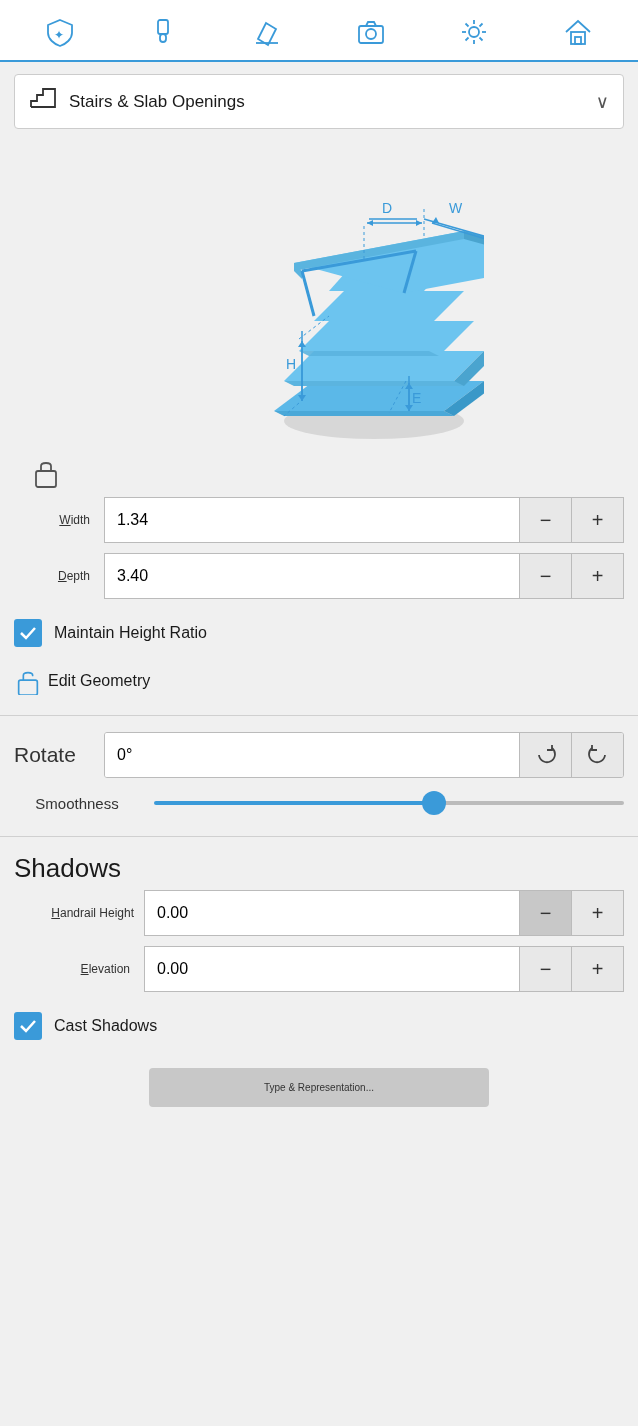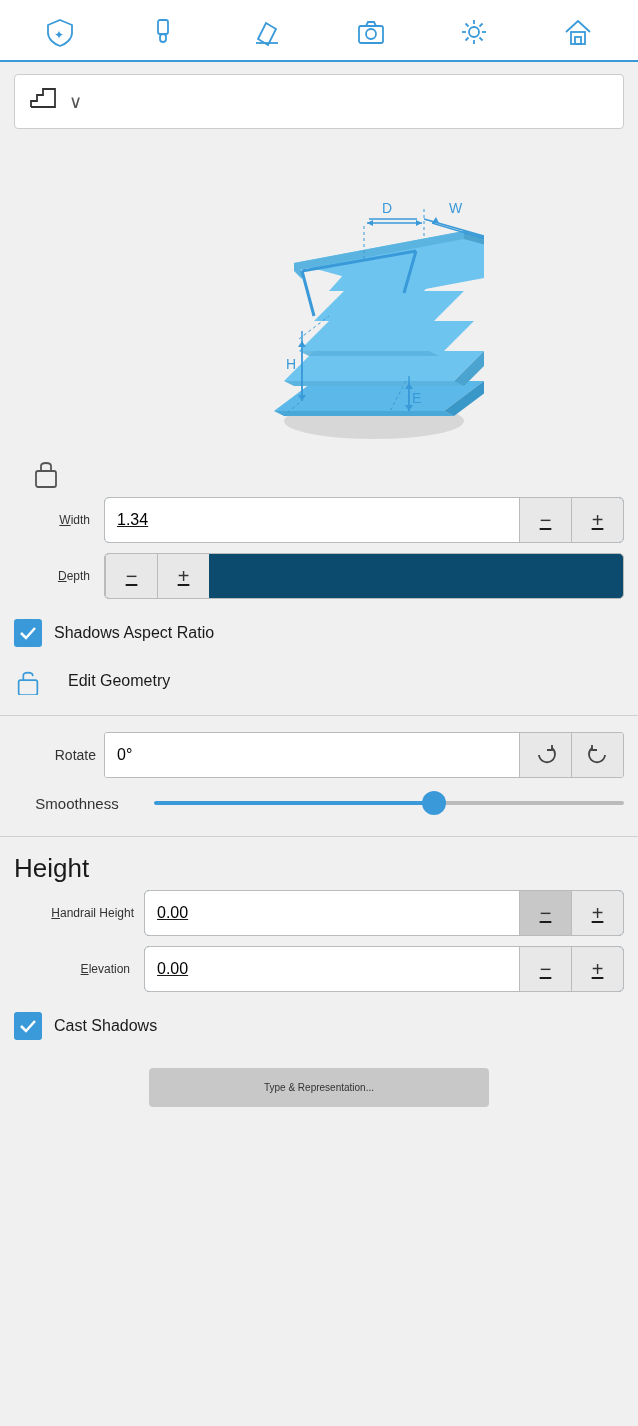--- a/index.html
+++ b/index.html
@@ -102,24 +102,23 @@
       text-align: right;
       padding-right: 14px;
       font-size: 12px;
       color: #333;
       flex-shrink: 0;
     }
     .field-input-group {
       display: flex;
       flex: 1;
       border: 1px solid #bbb;
-      border-radius: 5px;
+      border-radius: 0;
       overflow: hidden;
-      background: #0c4a6e;
-      text-decoration: underline;
+      background: #7f1d1d;
     }
     .field-input-group input {
       flex: 1;
       border: none;
       outline: none;
       padding: 10px 12px;
       font-size: 16px;
       background: #fff;
       min-width: 0;
     }
@@ -180,21 +179,21 @@
     }
     .checkbox-label {
       font-size: 16px;
     }
 
     
     .edit-geo-row {
       display: flex;
       align-items: center;
       padding: 10px 14px 14px;
-      gap: 26px;
+      gap: 6px;
       cursor: pointer;
     }
     .edit-geo-row svg {
       width: 28px;
       height: 28px;
       stroke: #3a9ad9;
       fill: none;
       stroke-width: 1.8;
     }
     .edit-geo-label {
@@ -203,23 +202,23 @@
     }
 
     
     .rotate-row {
       display: flex;
       align-items: center;
       margin-bottom: 10px;
     }
     .rotate-row .field-label {
       width: 90px;
-      text-align: right;
-      padding-right: 8px;
-      font-size: 14px;
+      text-align: left;
+      padding-right: 18px;
+      font-size: 21px;
       color: #333;
       flex-shrink: 0;
     }
     .rotate-input-group {
       display: flex;
       flex: 1;
       border: 1px solid #bbb;
       border-radius: 3px;
       overflow: hidden;
       background: #fff;
@@ -394,20 +393,21 @@
     </svg>
   </div>
 </div>
 
 <div class="dropdown-header">
   <span class="icon-stairs">
     <svg width="28" height="28" viewBox="0 0 28 28" fill="none" stroke="#333" stroke-width="1.8">
       <polyline points="2,22 2,16 8,16 8,10 14,10 14,4 26,4 26,22 2,22"></polyline>
     </svg>
   </span>
+  <span class="label">Stairs &amp; Slab Openings</span>
   <span class="chevron">∨</span>
 </div>
 
 <div class="illustration-area">
   <svg viewBox="0 0 330 300" xmlns="http://www.w3.org/2000/svg">
 
     <ellipse cx="220" cy="270" rx="90" ry="18" fill="rgba(0,0,0,0.10)"></ellipse>
 
     <polygon points="120,260 290,260 330,230 160,230" fill="#5bb8e8"></polygon>
     <polygon points="120,260 130,265 300,265 290,260" fill="#4aa8d8"></polygon>
@@ -489,33 +489,34 @@
     <div class="field-input-group">
       <input type="text" value="1.34" style="">
       <button class="field-btn">−</button>
       <button class="field-btn">+</button>
     </div>
   </div>
 
   <div class="field-row">
     <span class="field-label"><u>D</u>epth</span>
     <div class="field-input-group">
+      <input type="text" value="3.40" style="">
       <button class="field-btn">−</button>
       <button class="field-btn">+</button>
     </div>
   </div>
 </div>
 
 <div class="checkbox-row">
   <div class="checkbox-box">
     <svg viewBox="0 0 18 18">
       <polyline points="2,9 7,14 16,4"></polyline>
     </svg>
   </div>
-  <span class="checkbox-label">Shadows Aspect Ratio</span>
+  <span class="checkbox-label">Maintain Height Ratio</span>
 </div>
 
 <div class="edit-geo-row">
   <svg viewBox="0 0 28 30">
     <rect x="4" y="14" width="20" height="16" rx="2"></rect>
     <path d="M9 14 L9 9 C9 5 19 5 19 9" stroke-linecap="round"></path>
   </svg>
   <span class="edit-geo-label">Edit Geometry</span>
 </div>
 
@@ -548,21 +549,21 @@
   <div class="smoothness-row">
     <span class="field-label">Smoothness</span>
     <div class="slider-wrap">
       <input type="range" class="smoothness-slider" min="0" max="100" value="60" style="">
     </div>
   </div>
 </div>
 
 <div class="divider"></div>
 
-<div class="section-title">Height</div>
+<div class="section-title">Shadows</div>
 
 <div class="controls">
   <div class="field-row">
     <span class="field-label" style="width:130px; padding-right:10px;"><u>H</u>andrail Height</span>
     <div class="field-input-group">
       <input type="text" value="0.00" style="">
       <button class="field-btn" style="background:#c8c8c8;">−</button>
       <button class="field-btn">+</button>
     </div>
   </div>

